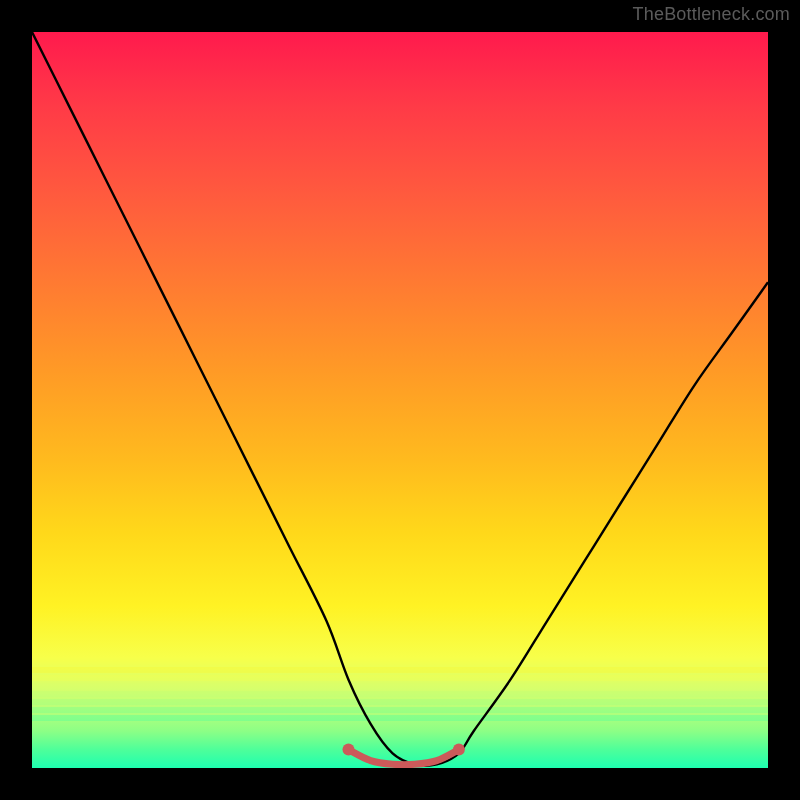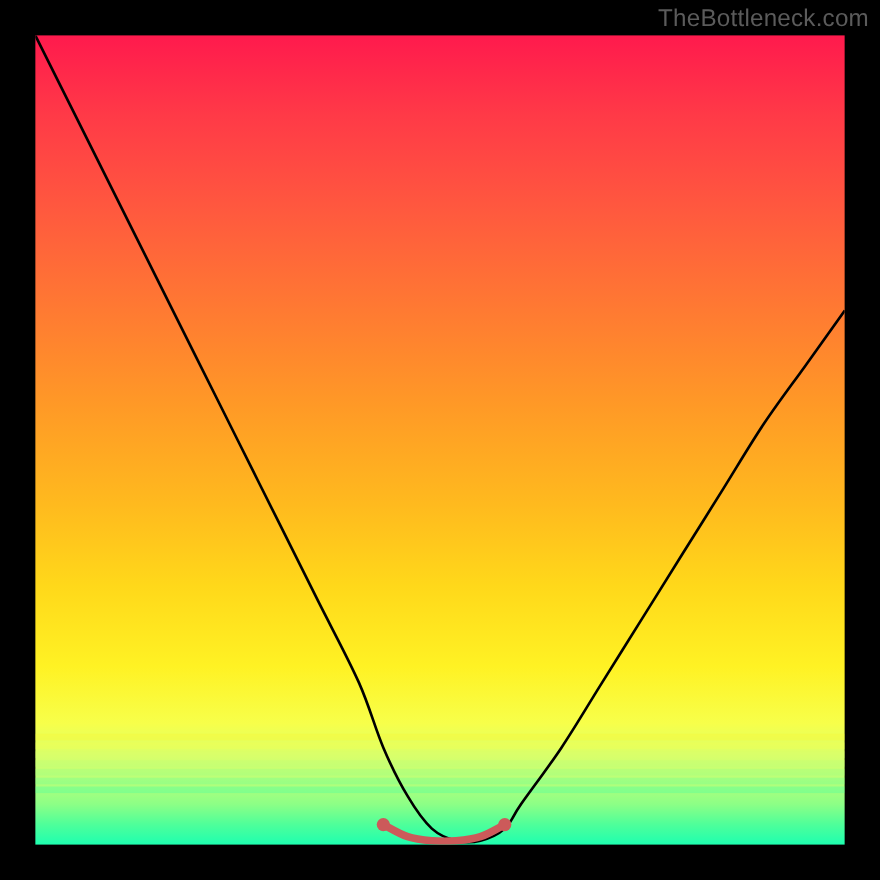--- a/index.html
+++ b/index.html
@@ -14,21 +14,21 @@
     position: relative;
     width: 800px;
     height: 800px;
     background: #000;
   }
   .watermark {
     position: absolute;
     top: 4px;
     right: 10px;
     font-family: Arial, Helvetica, sans-serif;
-    font-size: 22px;
+    font-size: 18px;
     font-weight: 500;
     color: #5b5b5b;
     letter-spacing: 0.2px;
     z-index: 10;
   }
   .plot {
     position: absolute;
     left: 32px;
     top: 32px;
     width: 736px;

